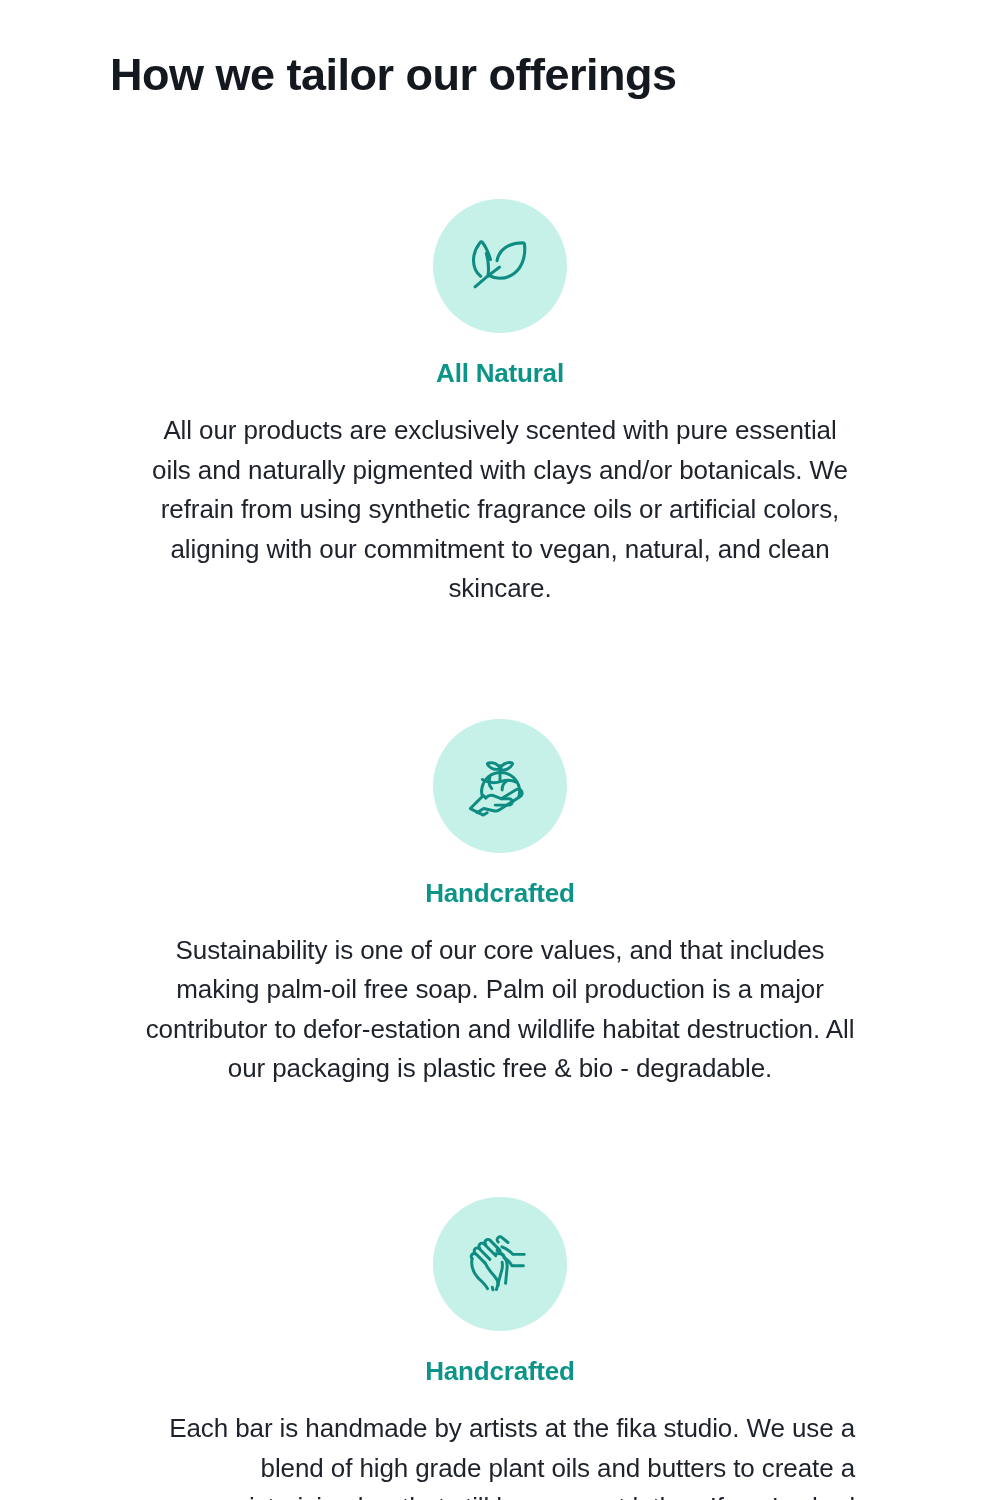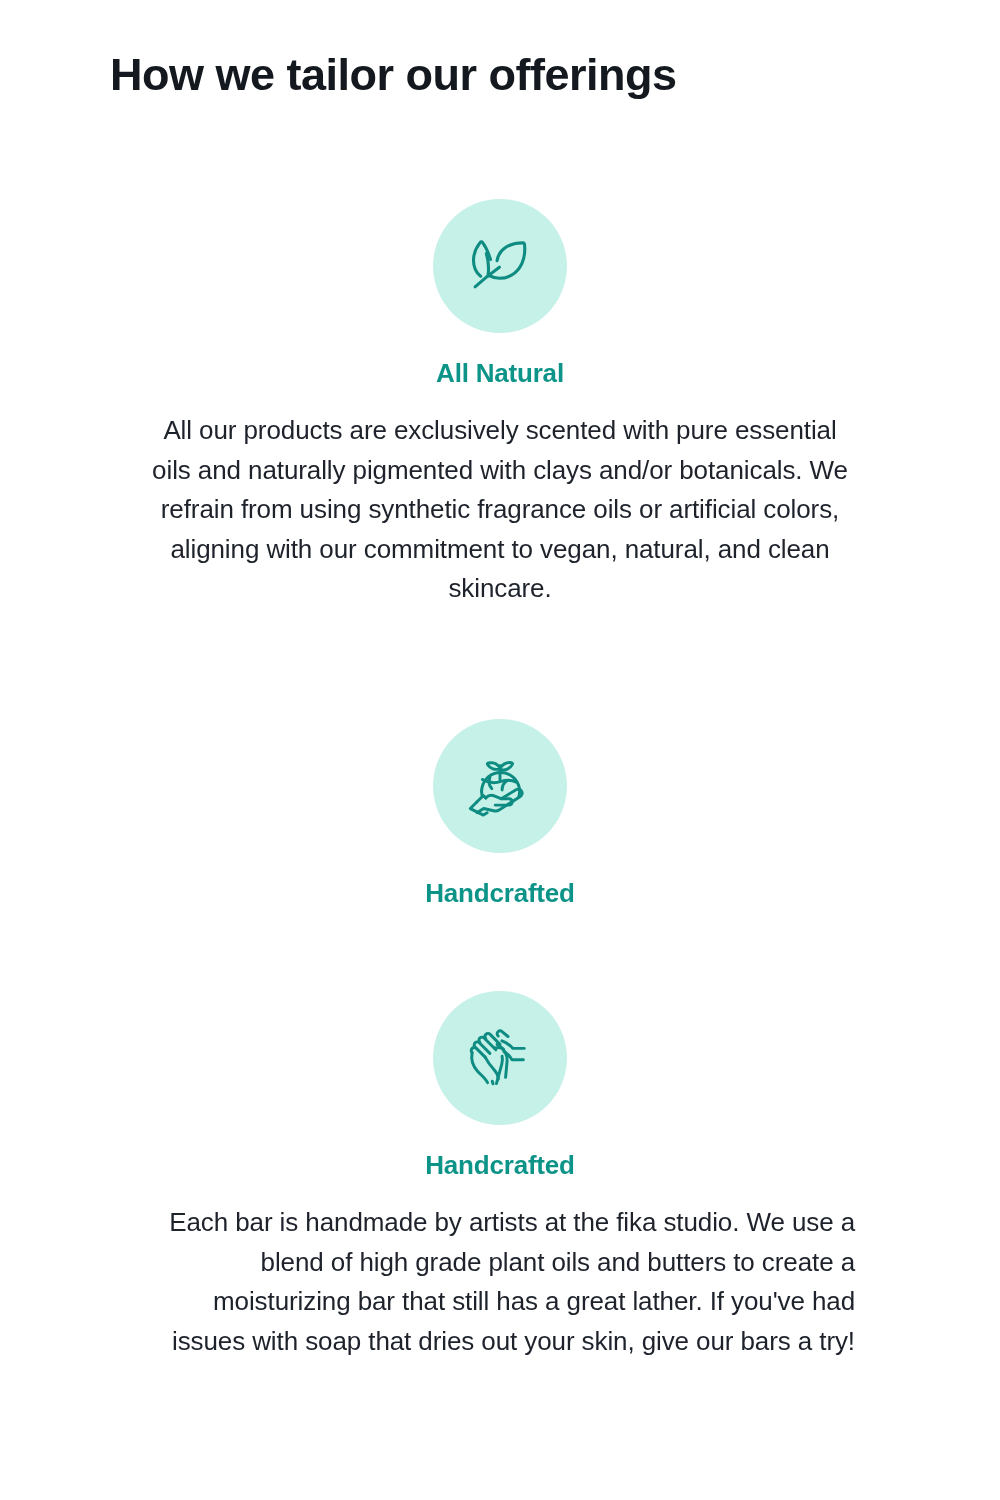--- a/index.html
+++ b/index.html
@@ -129,20 +129,21 @@
             <path d="M32 17.5c1.4-3.6 5.3-5.8 9.6-5.2.7.1 1.1.8.8 1.5-1.8 3.6-6 5.4-9.9 4.4"></path>
 
             <path d="M12.5 45.5l5.5-5.5 2 2"></path>
             <path d="M20 42c2-2 5-2.6 7.6-1.5l5.2 2.2h6.8c1.5 0 2.7 1.2 2.7 2.7 0 1.5-1.2 2.7-2.7 2.7H28"></path>
             <path d="M33 42.7l12.5-7.5c1.6-1 3.6-.5 4.6 1 1 1.6.6 3.7-1 4.7L31.6 52c-1.5 1-3.3 1.3-5 .9l-8.3-2-5.5 3.5"></path>
             <path d="M12.5 45.5L7 51l11 5.5 3.2-2"></path>
           </svg>
         </span>
       </div>
       <div class="feature-title">Handcrafted</div>
+      <p class="feature-body">Sustainability is one of our core values, and that includes making palm-oil free soap. Palm oil production is a major contributor to defor-estation and wildlife habitat destruction. All our packaging is plastic free &amp; bio - degradable.</p>
     </section>
 
     <section class="feature feature--handcrafted">
       <div class="icon-circle">
         <span>
           <svg viewBox="0 0 64 64" fill="none" stroke="#0e8c82" stroke-width="2.5" stroke-linecap="round" stroke-linejoin="round">
 
             <path d="M8.5 27.5c-1-1-1-2.6 0-3.6 1-1 2.6-1 3.6 0l7.4 7.4"></path>
             <path d="M11 22.8c-1-1-1-2.6 0-3.6 1-1 2.6-1 3.6 0l8.9 8.9"></path>
             <path d="M15 18.8c-1-1-1-2.6 0-3.6 1-1 2.6-1 3.6 0l9.9 9.9"></path>

